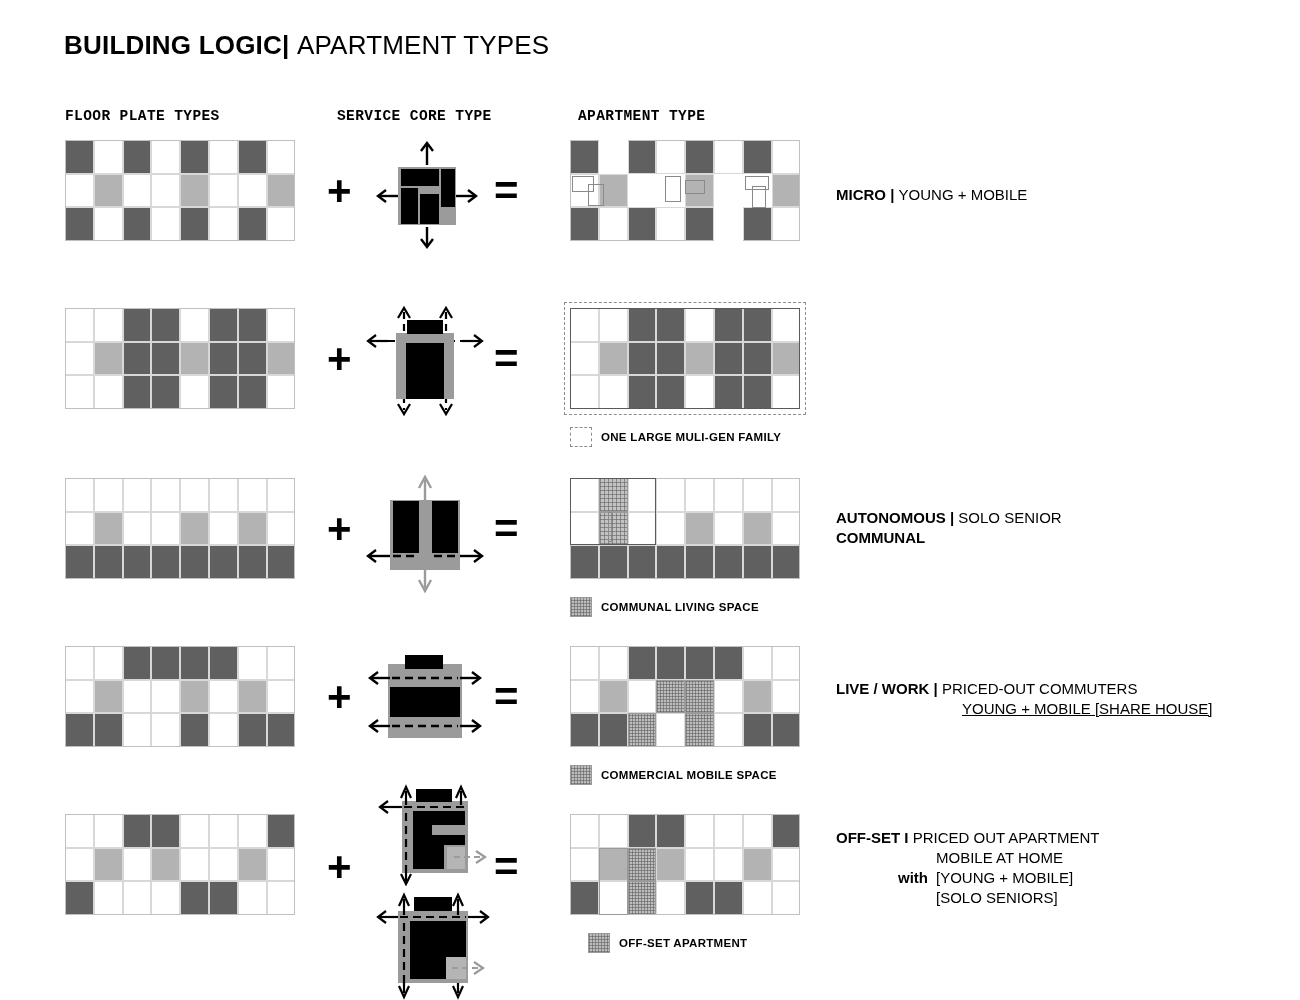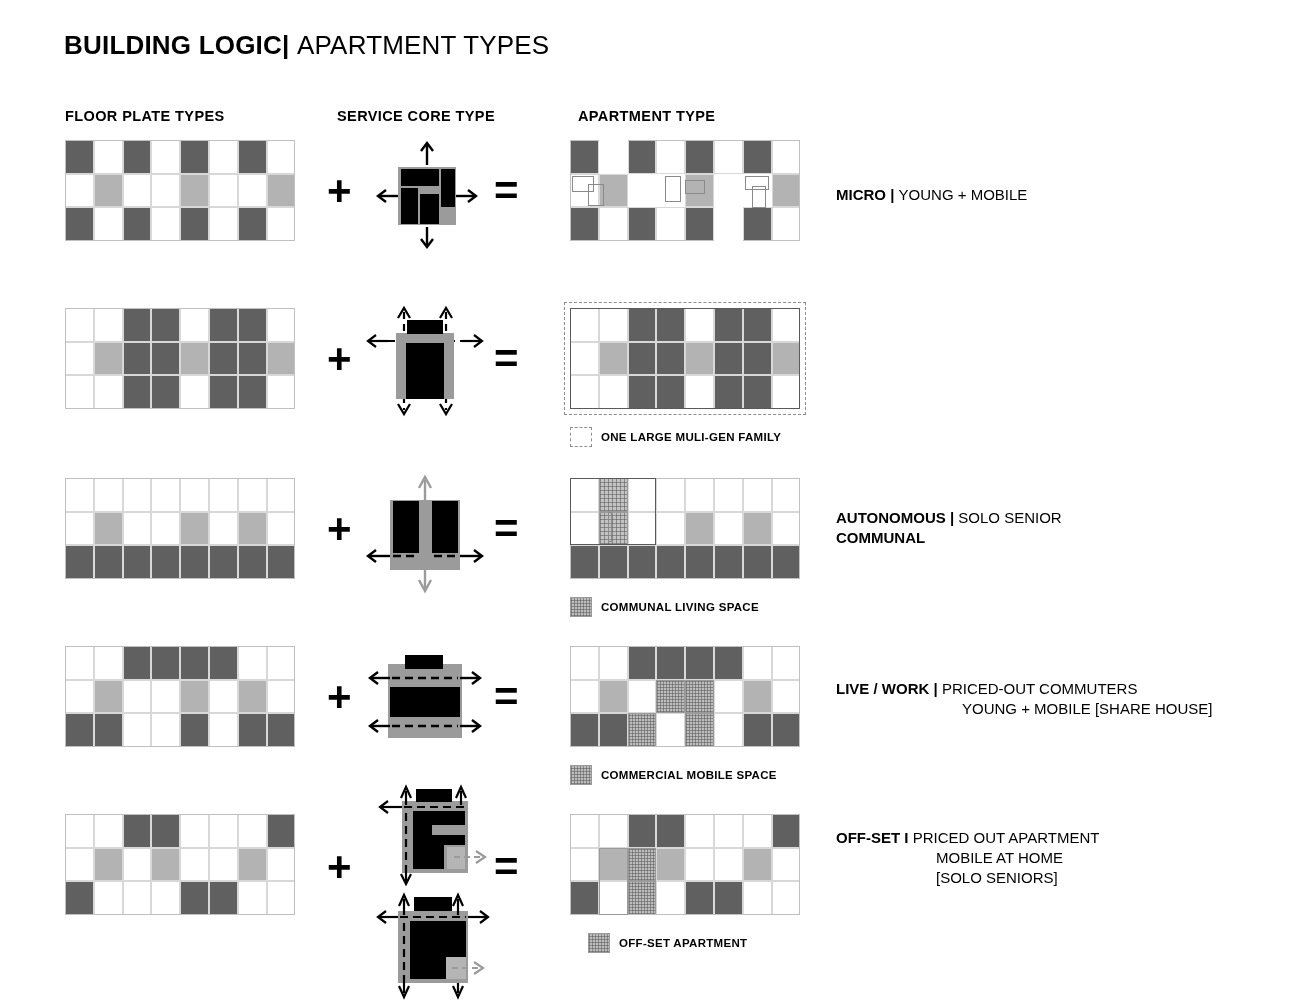--- a/index.html
+++ b/index.html
@@ -10,21 +10,21 @@
   }
   .page{position:absolute;inset:0;}
 
   
   .title{position:absolute;left:64px;top:30px;font-size:26px;letter-spacing:.2px;white-space:nowrap;}
   .title .b{font-weight:bold;}
   .title .sep{font-weight:bold;}
   .title .n{font-weight:normal;}
 
   
-  .colhead{position:absolute;font-size:14.5px;font-weight:bold;letter-spacing:.4px;white-space:nowrap;}
+  .colhead{position:absolute;font-size:14.5px;font-weight:bold;letter-spacing:.4px;white-space:nowrap;font-family:Liberation Mono, monospace;}
   .ch1{left:65px;top:108px;}
   .ch2{left:337px;top:108px;}
   .ch3{left:578px;top:108px;}
 
   
   .row{position:absolute;left:0;width:1300px;}
   .plate-wrap{position:absolute;left:65px;top:0;}
   .op{position:absolute;font-size:42px;font-weight:bold;line-height:1;}
   .core-wrap{position:absolute;}
   .apt-wrap{position:absolute;left:570px;top:0;}
@@ -447,21 +447,21 @@
             <div class="cell dark" style="left: 201.6px; top: 67px; width: 28.8px; height: 33.5px;"></div>
             <div class="gridborder" style="left: 0px; top: 0px; width: 230.4px; height: 100.5px;"></div>
           </div>
         </div>
         <div class="legend" style="left: 570px; top: 118.5px;">
           <div class="sw hatch"></div>
           <div class="txt">COMMERCIAL MOBILE SPACE</div>
         </div>
         <div class="labels" style="top: 33px;">
           <div><span class="b">LIVE / WORK</span><span class="b"> |&nbsp;</span><span>PRICED-OUT COMMUTERS</span></div>
-          <div style="padding-left: 126px;">YOUNG + MOBILE [SHARE HOUSE]</div>
+          <div style="padding-left: 126px; text-decoration: underline;">YOUNG + MOBILE [SHARE HOUSE]</div>
         </div>
       </div>
       <div class="row" style="top: 814px; height: 160px;">
         <div class="plate-wrap">
           <div class="grid" style="width: 230.4px; height: 100.5px;">
             <div class="cell" style="left: 0px; top: 0px; width: 28.8px; height: 33.5px;"></div>
             <div class="cell" style="left: 28.8px; top: 0px; width: 28.8px; height: 33.5px;"></div>
             <div class="cell dark" style="left: 57.6px; top: 0px; width: 28.8px; height: 33.5px;"></div>
             <div class="cell dark" style="left: 86.4px; top: 0px; width: 28.8px; height: 33.5px;"></div>
             <div class="cell" style="left: 115.2px; top: 0px; width: 28.8px; height: 33.5px;"></div>
@@ -573,17 +573,18 @@
             <div class="outline" style="left: 28.8px; top: 33.5px; width: 28.8px; height: 67px; border-color: rgb(154, 154, 154);"></div>
           </div>
         </div>
         <div class="legend" style="left: 570px; top: 118.5px; padding-left: 18px;">
           <div class="sw hatch"></div>
           <div class="txt">OFF-SET APARTMENT</div>
         </div>
         <div class="labels" style="top: 14px;">
           <div style="margin-left: 0px;"><span class="b">OFF-SET</span><span class="b"> I&nbsp;</span><span>PRICED OUT APARTMENT</span></div>
           <div style="padding-left: 100px;">MOBILE AT HOME</div>
+          <div><span class="b ind" style="width: 92px; text-align: right; padding-right: 8px;">with</span><span>[YOUNG + MOBILE]</span></div>
           <div style="padding-left: 100px;">[SOLO SENIORS]</div>
         </div>
       </div>
     </div>
 </div>
 
 </body></html>

